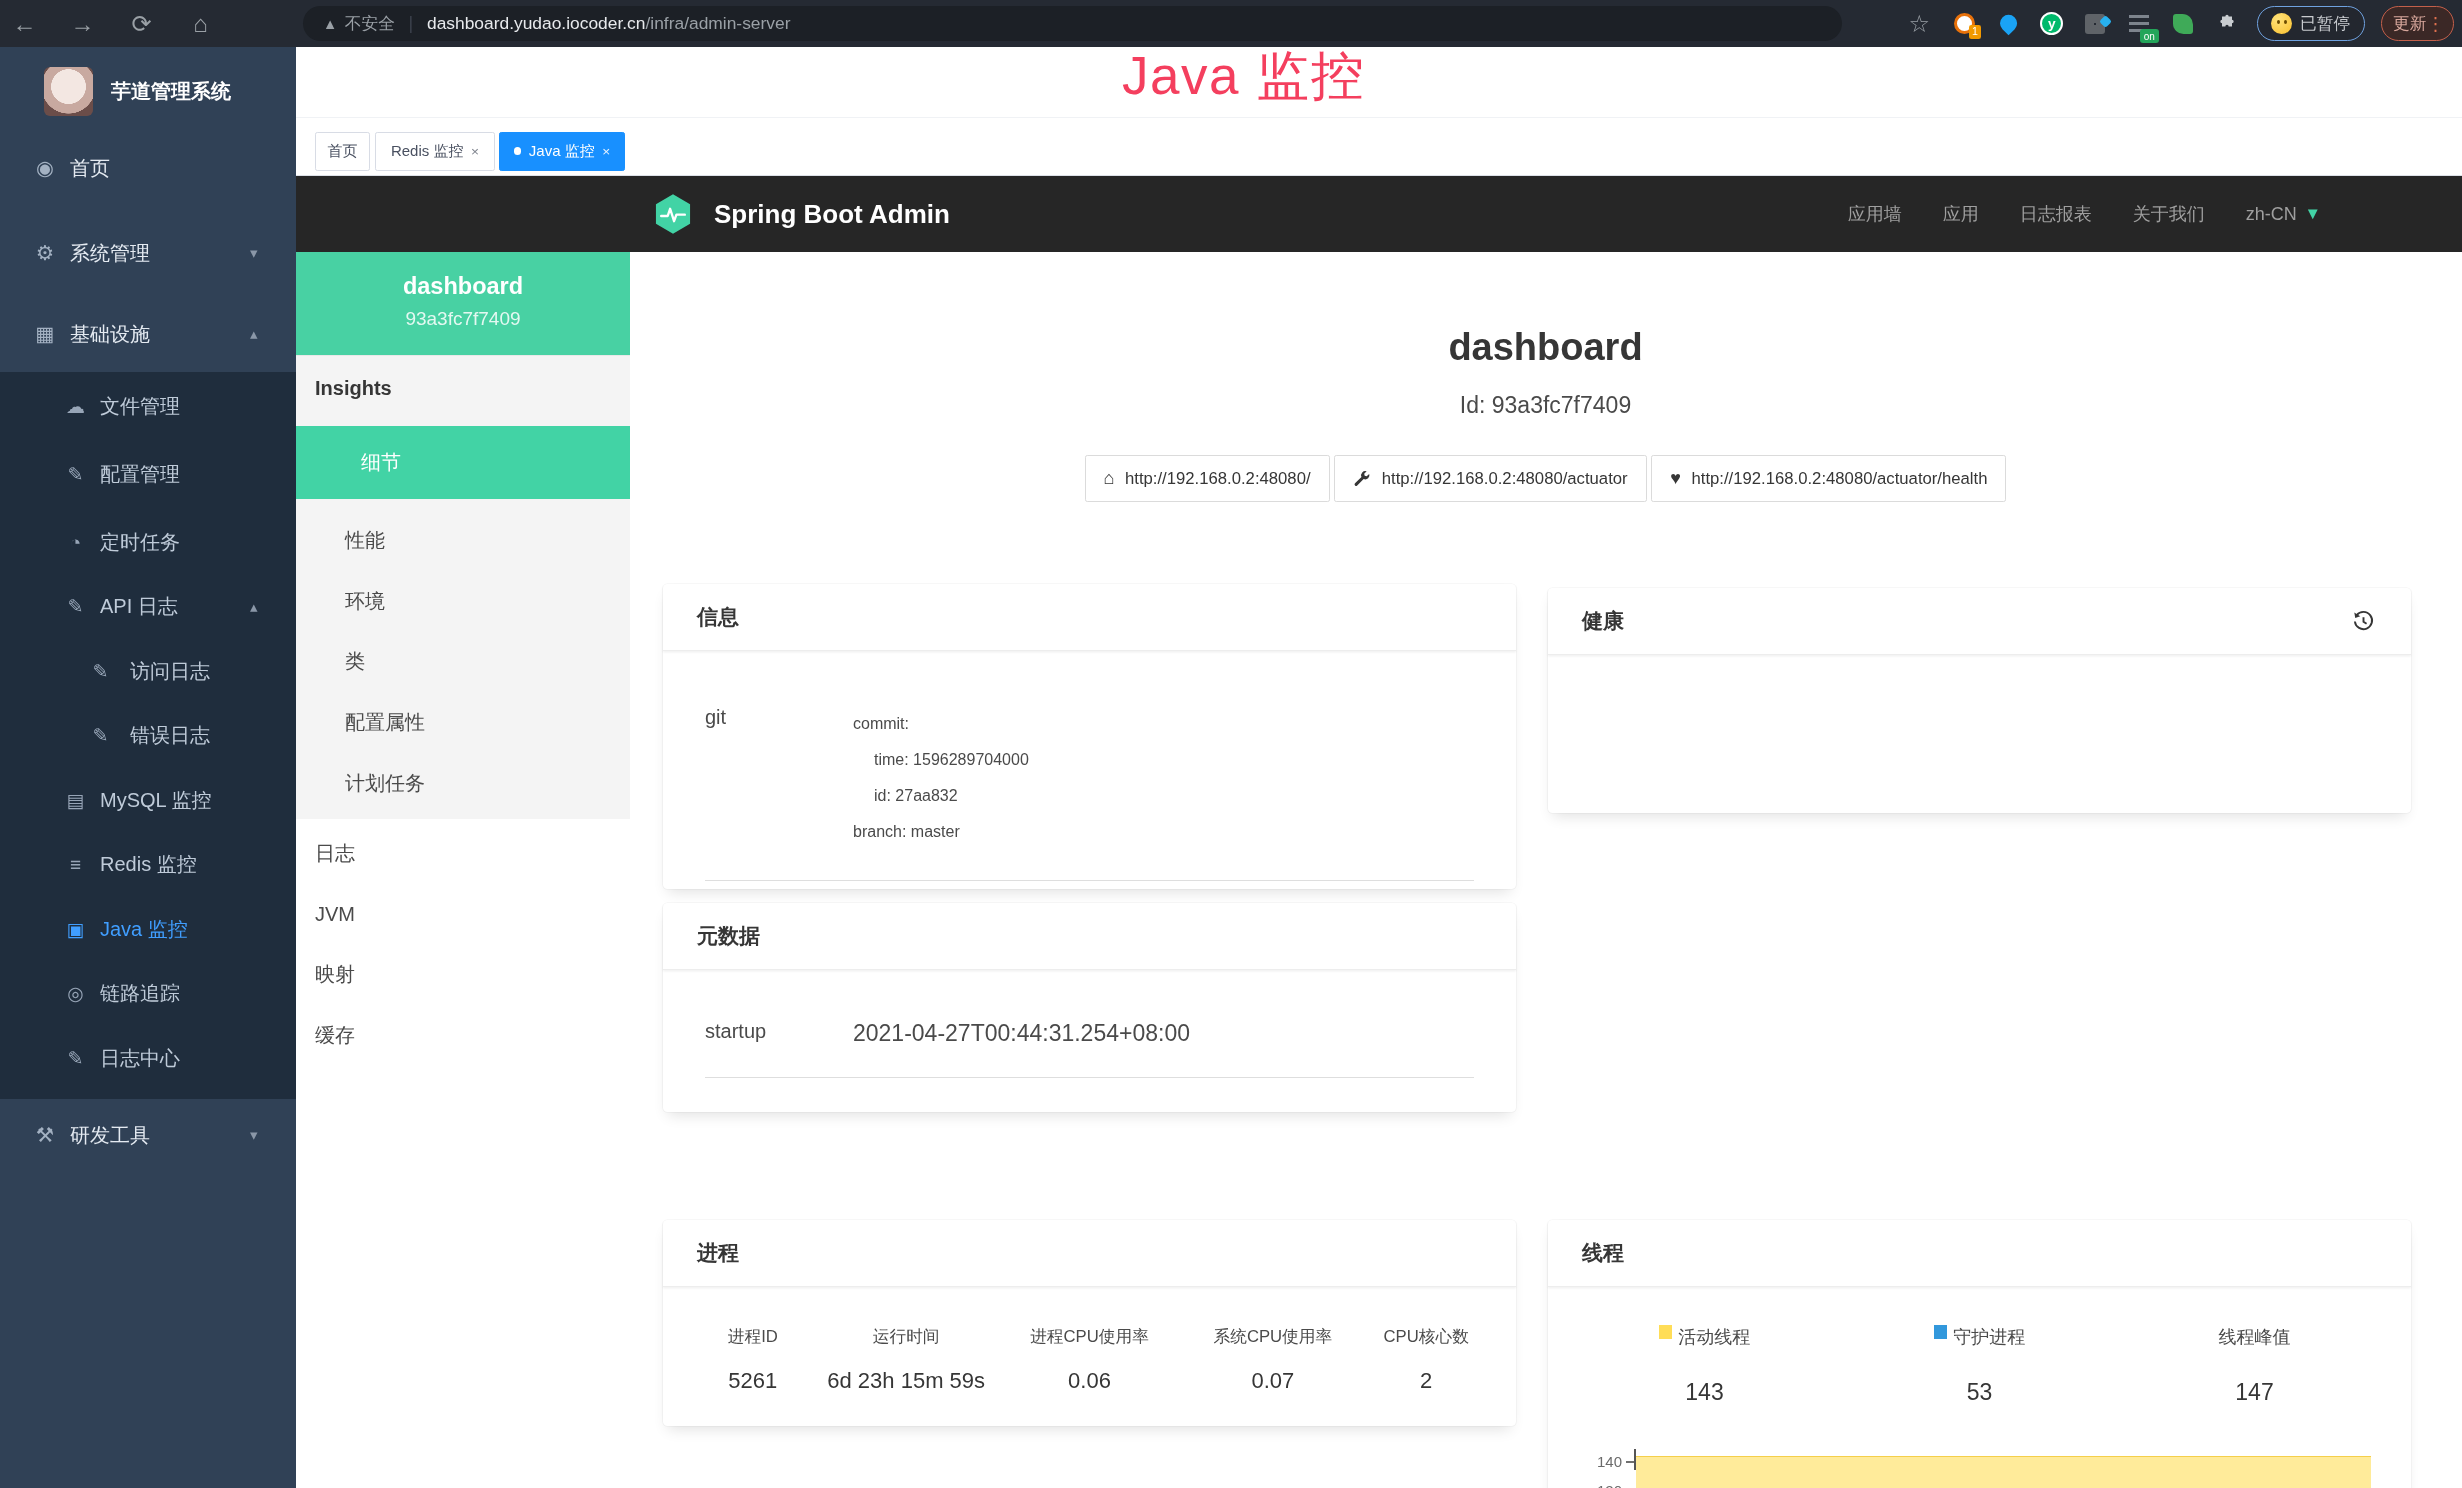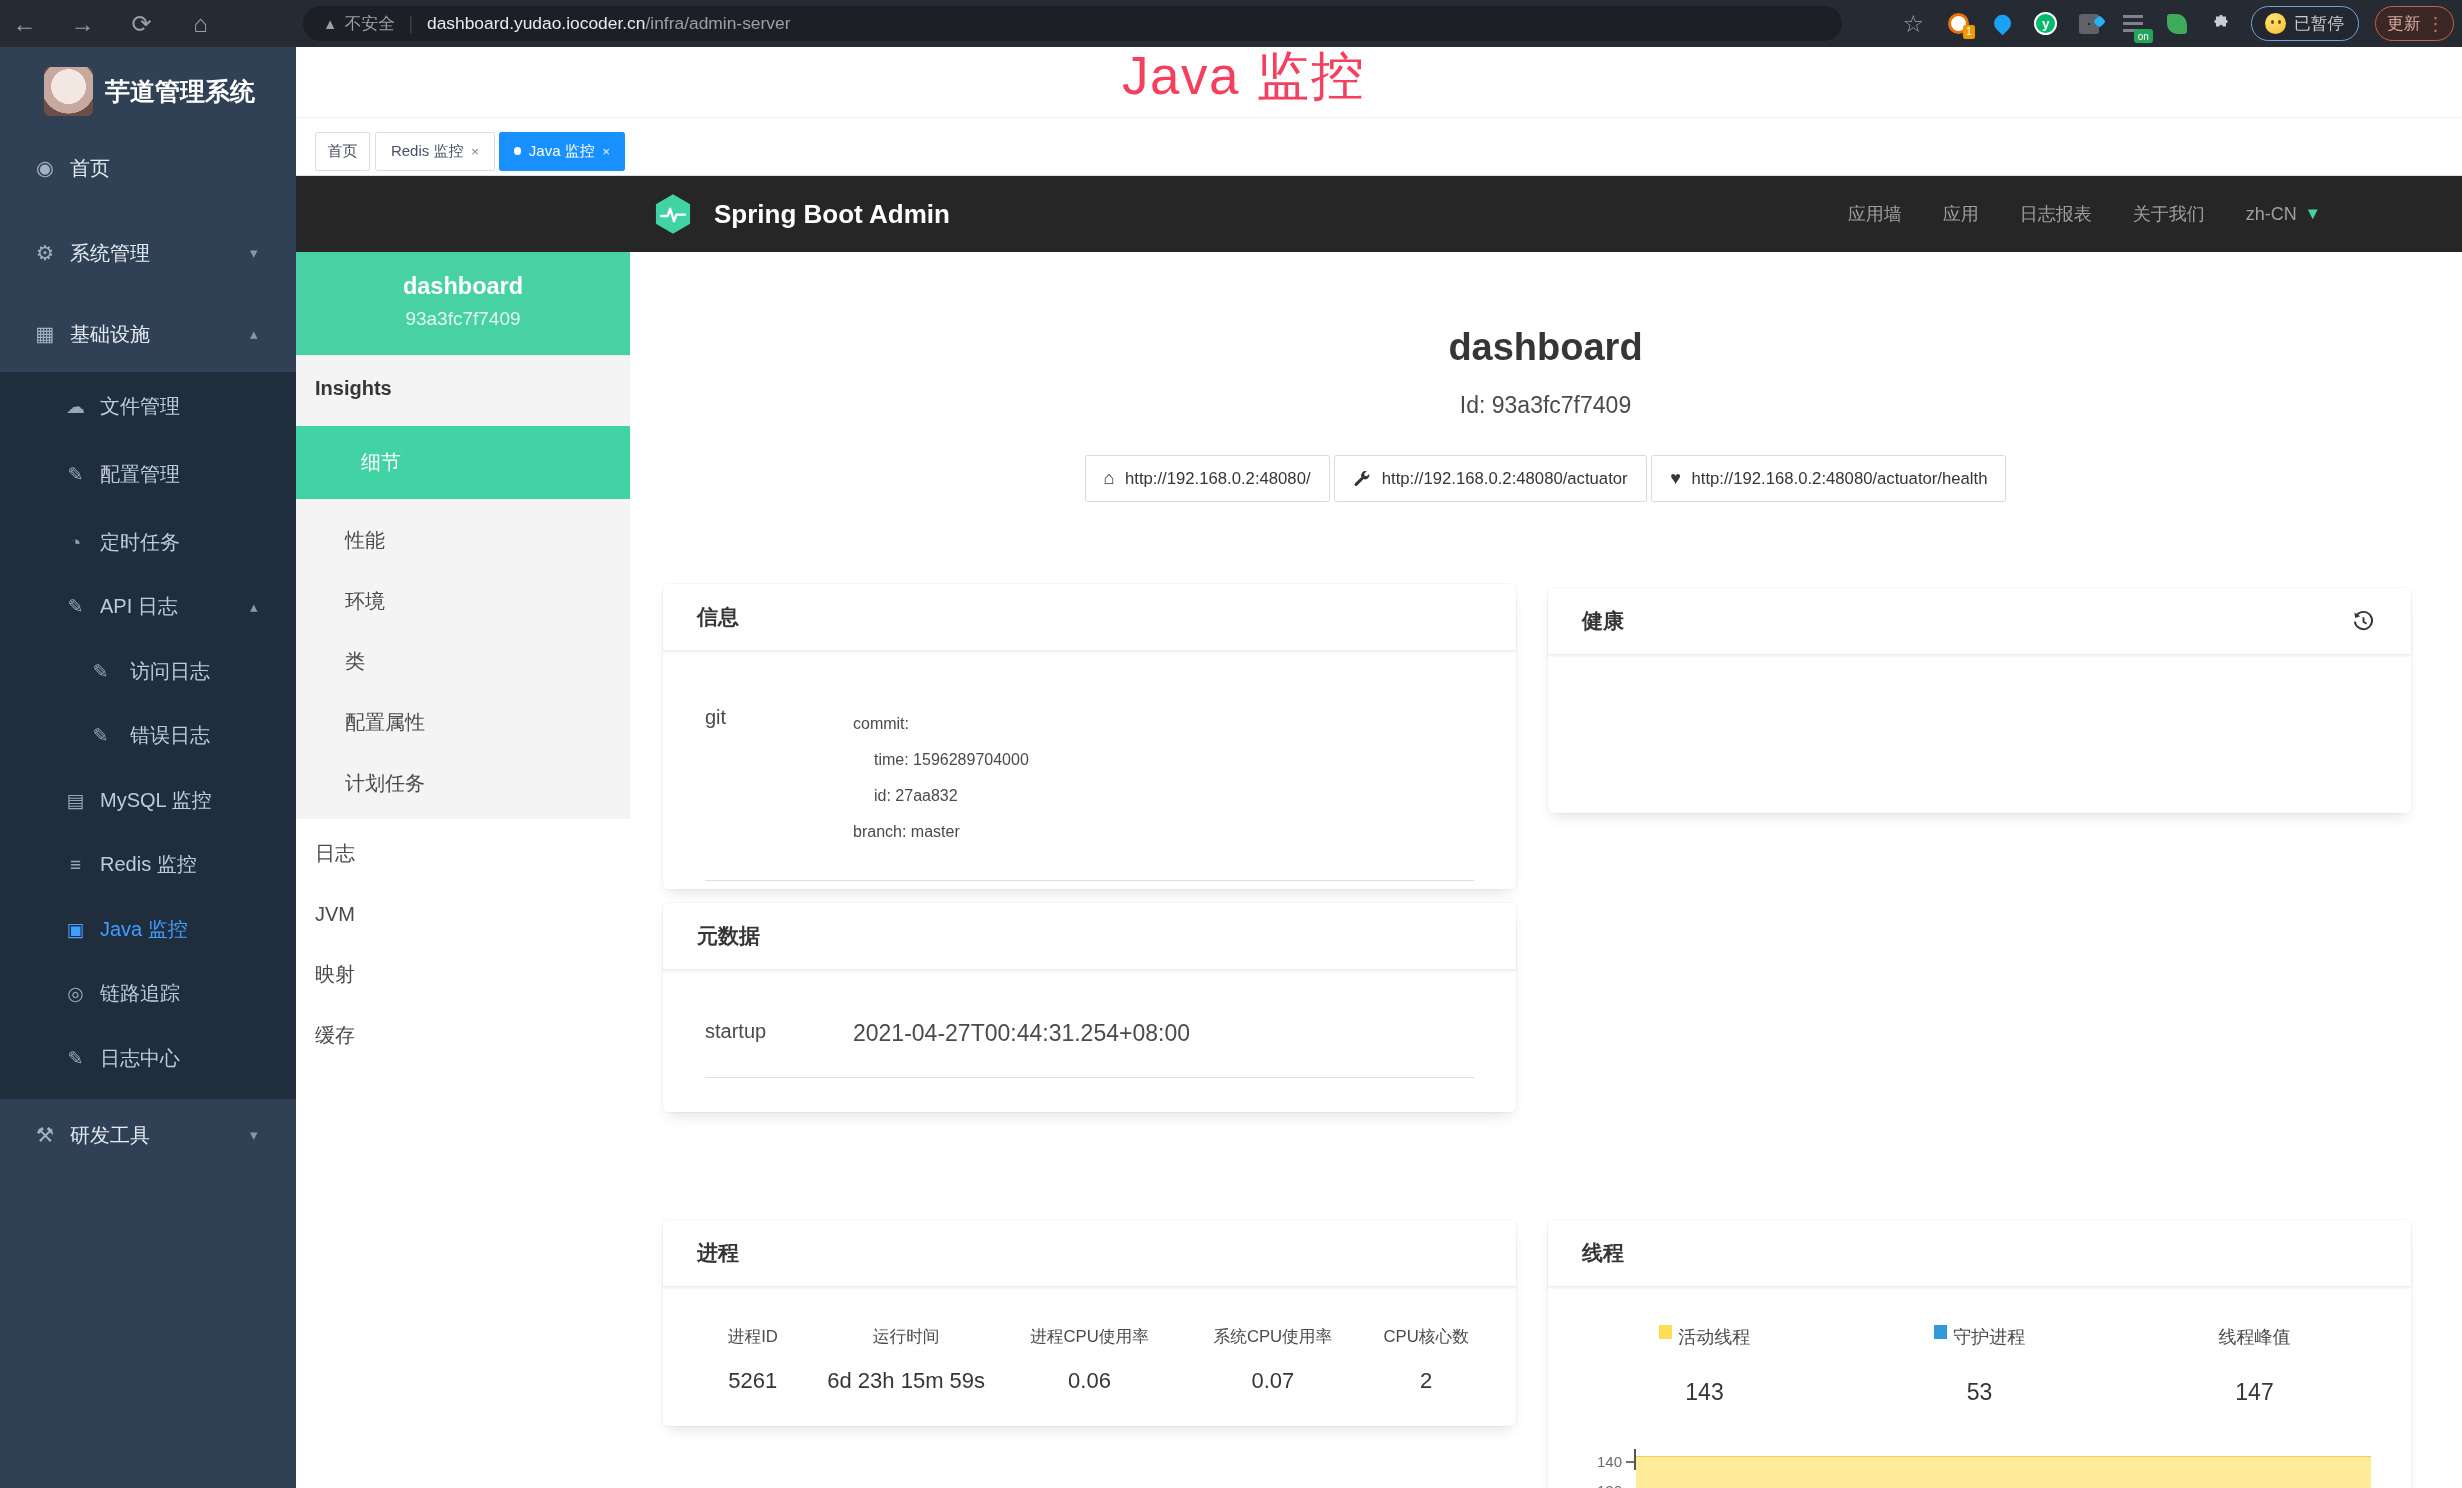--- a/index.html
+++ b/index.html
@@ -31,30 +31,30 @@
   .ext-rows { width:20px; height:16.7px; border-top:3px solid #7d848d; border-bottom:3px solid #7d848d;
               box-shadow:0 6.8px 0 -2.3px transparent; position:relative; }
   .ext-rows:before { content:""; position:absolute; left:0; top:3.8px; width:20px; height:3px; background:#7d848d; }
   .on-badge { position:absolute; right:-6px; bottom:-6px; background:#23a55a; color:#fff; font-size:10px; padding:1.5px 3.8px; border-radius:3px; }
   .ext-leaf { width:20px; height:20px; background:#3faa58; border-radius:3px 10.6px 3px 10.6px; }
   .paused-pill { height:35px; border:1.5px solid #6fa2e0; border-radius:17.4px; display:flex; align-items:center; gap:7.6px;
                  padding:0 13.7px; color:#c8cbcf; font-size:16.7px; background:#23272f; }
   .face { width:21px; height:21px; border-radius:50%; background:radial-gradient(circle at 35% 30%,#ffe27a,#f9c02d); position:relative; }
   .face i { position:absolute; top:6.8px; width:3px; height:3.8px; background:#6b4b00; border-radius:50%; }
   .face i.l{left:5.3px} .face i.r{right:5.3px}
-  .update-pill { height:35px; border:1.5px solid #c35f4a; border-radius:17.4px; display:flex; align-items:center; gap:6px;
+  .update-pill { height:35px; border:1.5px solid #c35f4a; border-radius:17.4px; display:flex; align-items:center; 
                  padding:0 9px 0 10.6px; color:#d8a79c; font-size:16.7px; background:#3b2826; }
   .update-pill .dots { color:#e0714f; font-size:18px; }
 
   
   .sidebar { position:absolute; left:0; top:47px; width:296px; height:1442px; background:#304156; z-index:10; }
   .logo-row { position:absolute; left:0; top:7.6px; width:296px; height:73px; display:flex; align-items:center; }
   .logo-img { width:49px; height:49px; margin-left:44px; border-radius:6px;
               background:radial-gradient(circle at 50% 40%, #f3e7e2 0 45%, #c8a9a0 46% 70%, #6b4d49 71%); }
-  .logo-title { margin-left:12px; color:#fff; font-size:25px; font-weight:bold; }
+  .logo-title { margin-left:18px; color:#fff; font-size:20px; font-weight:bold; }
   .menu-item { position:absolute; left:0; width:296px; height:76px; display:flex; align-items:center; color:#e4eaf1; font-size:20px; cursor:pointer; }
   .menu-item .mi { position:absolute; left:30px; width:30px; text-align:center; font-size:20.5px; color:#a3b1c2; }
   .menu-item .ml { position:absolute; left:70px; }
   .menu-item .chev { position:absolute; left:250px; font-size:15px; color:#8a97a8; }
   .submenu { position:absolute; left:0; top:325px; width:296px; height:727px; background:#1f2d3d; }
   .sub-item { position:absolute; left:0; width:296px; height:65px; display:flex; align-items:center; color:#bfcbd9; font-size:20px; cursor:pointer; }
   .sub-item .mi { position:absolute; left:62px; width:27px; text-align:center; font-size:19px; color:#97a5b7; }
   .sub-item .ml { position:absolute; left:100px; }
   .sub-item.lvl2 .mi { left:87px; }
   .sub-item.lvl2 .ml { left:130px; }

